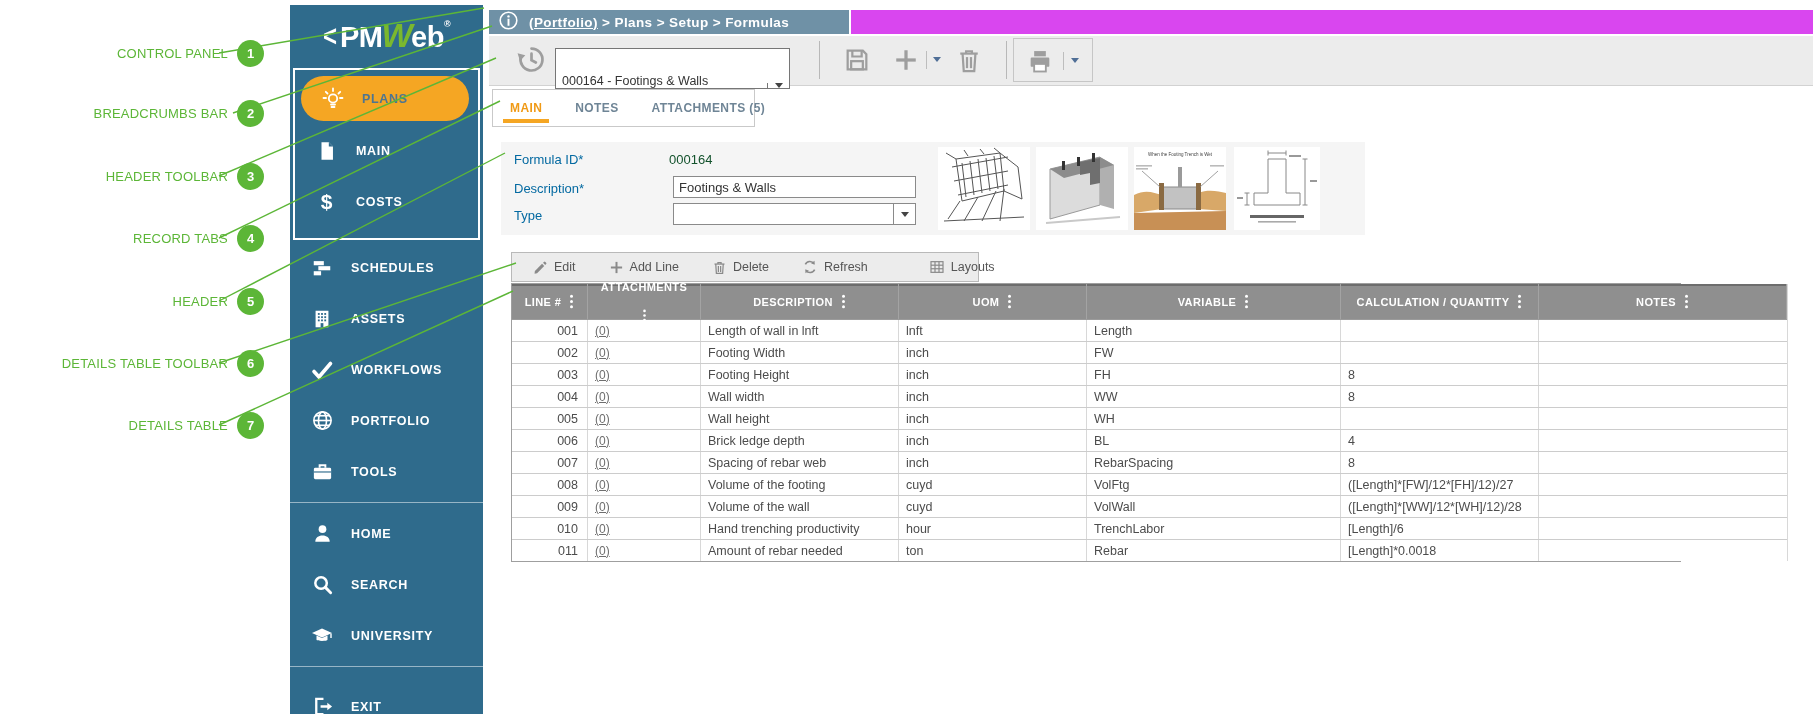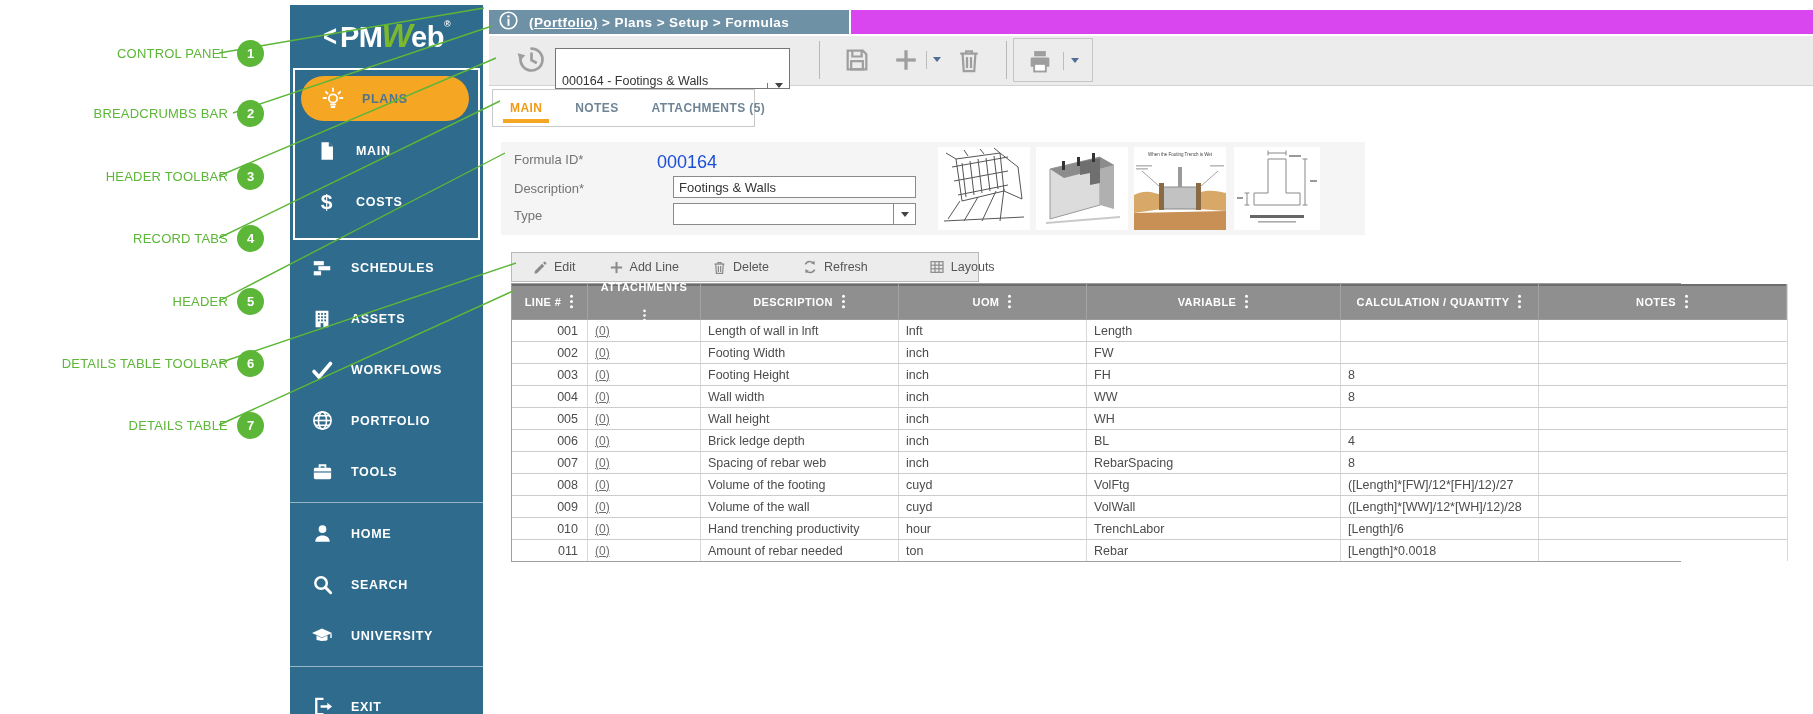--- a/index.html
+++ b/index.html
@@ -57,22 +57,22 @@
   .tabs{position:absolute;left:492px;top:89px;width:263px;height:38px;background:#fff;
         border:1px solid #c9c9c9;box-sizing:border-box;display:flex;align-items:center;
         padding-left:17px;gap:33px;z-index:20;}
   .tab{height:100%;display:flex;align-items:center;position:relative;font-size:12px;font-weight:bold;
        letter-spacing:.4px;color:#6f8596;cursor:pointer;white-space:nowrap;}
   .tab.active{color:#f09a16;}
   .tab.active::after{content:'';position:absolute;left:-7px;right:-7px;bottom:3px;height:4px;background:#f5a623;}
 
   
   .form-panel{position:absolute;left:501px;top:142px;width:864px;height:93px;background:#f5f5f5;z-index:15;}
-  .f-label{position:absolute;left:13px;font-size:13px;color:#737373;}
-  .f-static{position:absolute;left:156px;font-size:18px;color:#1d4ed8;}
+  .f-label{position:absolute;left:13px;font-size:13px;color:#0369a1;}
+  .f-static{position:absolute;left:168px;font-size:13px;color:#14532d;}
   .f-input{position:absolute;left:172px;width:231px;height:20px;border:1px solid #8a8a8a;background:#fff;
            font-family:"Liberation Sans",sans-serif;font-size:13px;color:#333;padding:0 5px;}
   .f-select{position:absolute;left:172px;width:243px;height:22px;display:flex;box-sizing:border-box;}
   .f-select .box{flex:1;border:1px solid #8a8a8a;background:#fff;}
   .f-select .btn{width:21px;border:1px solid #8a8a8a;border-left:none;background:#fff;display:flex;
                  align-items:center;justify-content:center;cursor:pointer;}
   .fimg{position:absolute;top:5px;height:83px;background:#fff;}
 
   
   .d-toolbar{position:absolute;left:511px;top:252px;width:468px;height:30px;background:#ececec;

